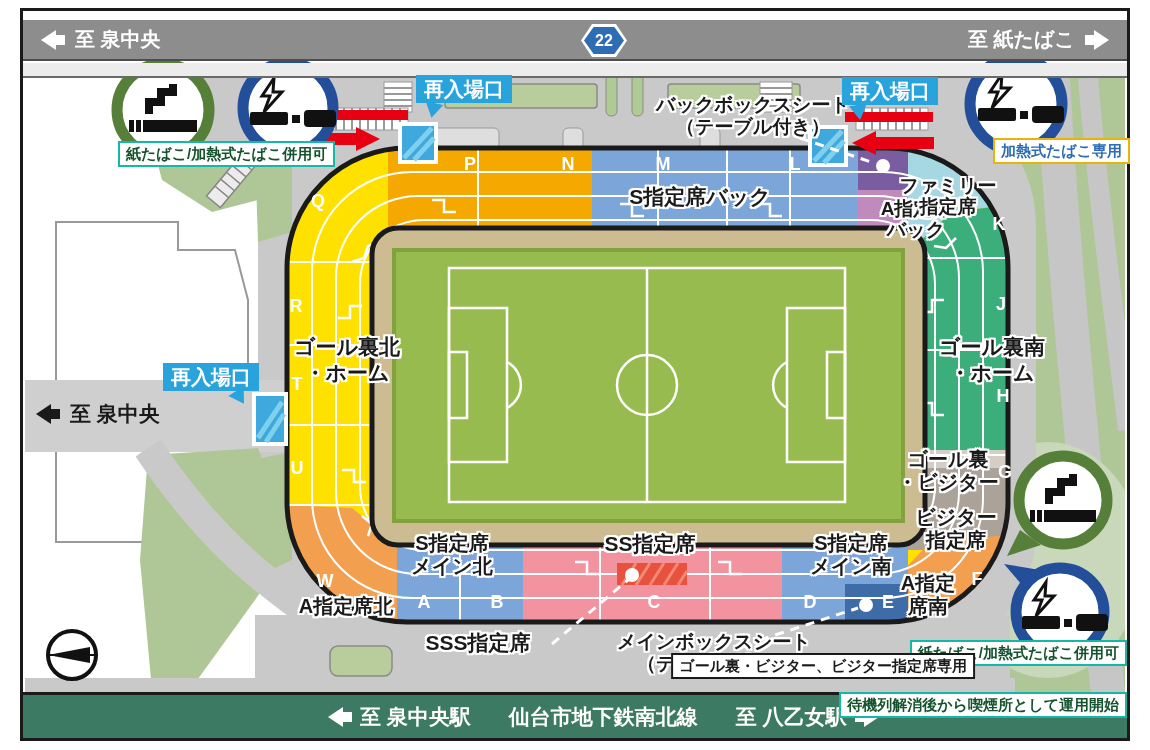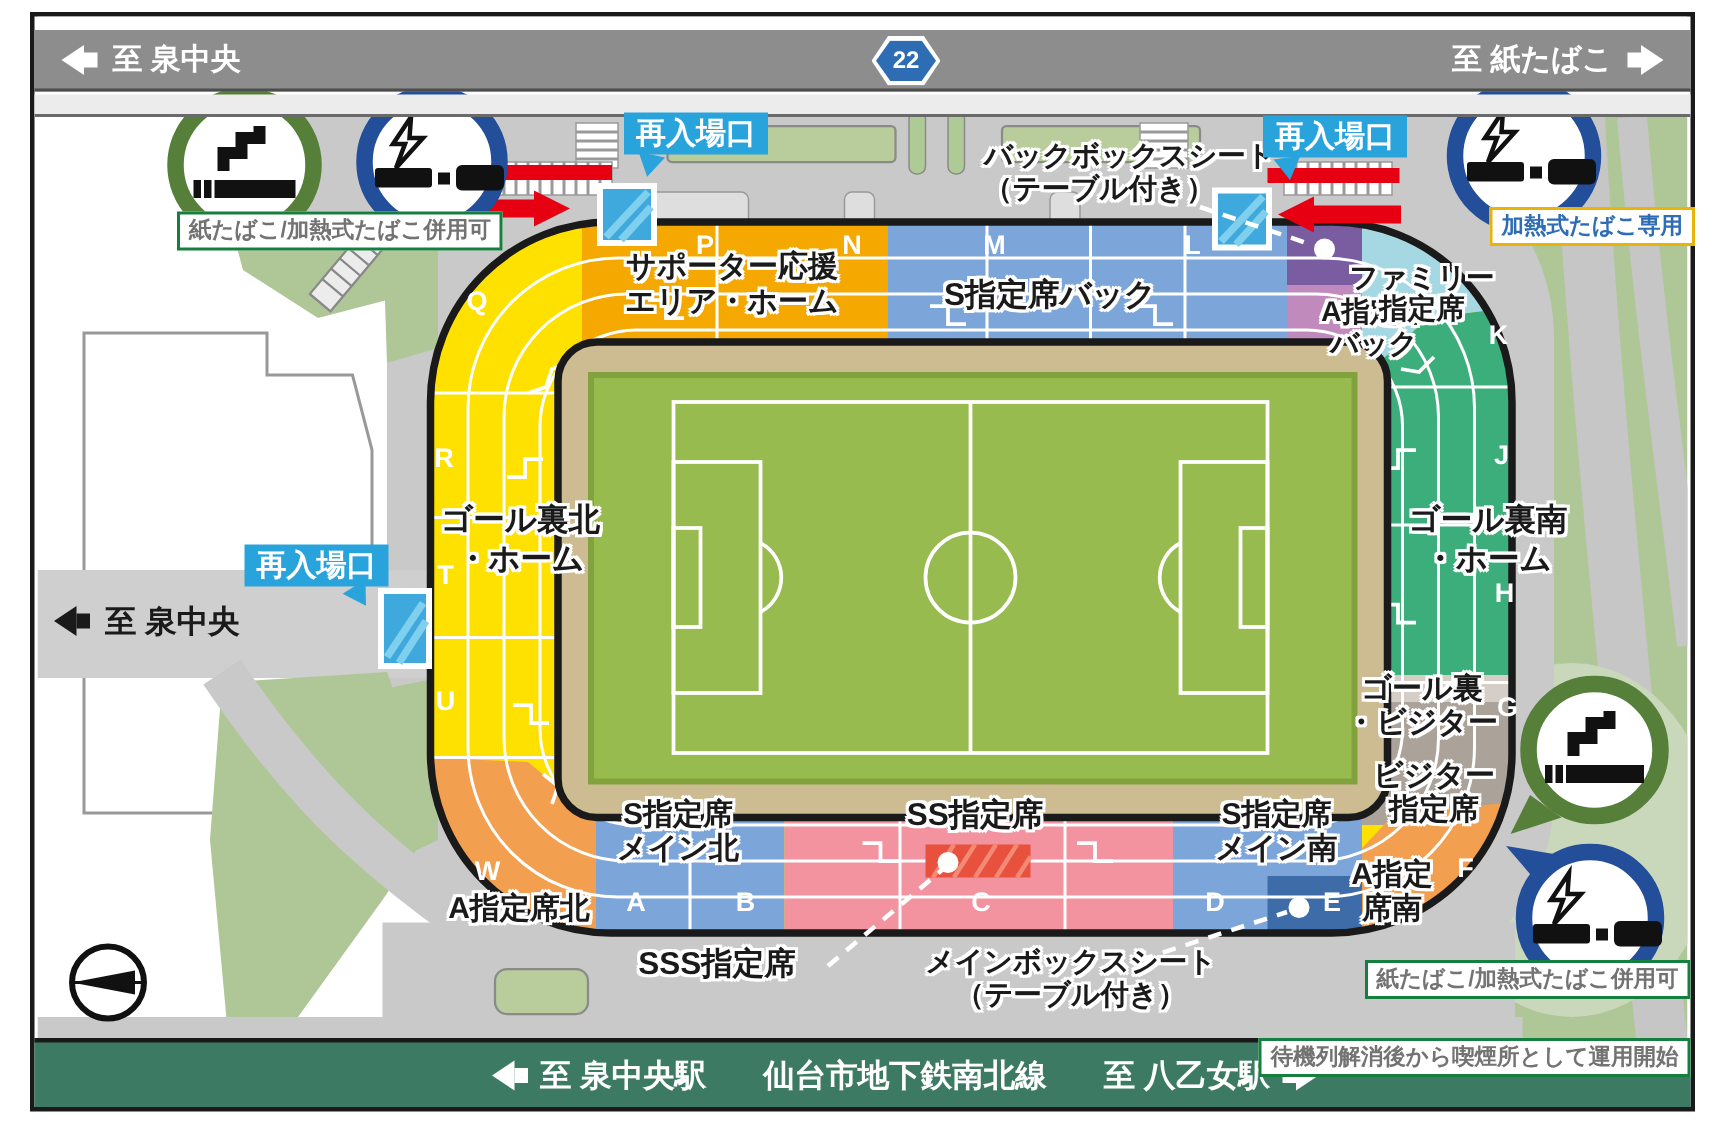--- a/index.html
+++ b/index.html
@@ -51,21 +51,21 @@
 
   
   .reentry { position:absolute; z-index:5; background:#29a3dc; color:#fff; font-weight:bold;
              font-size:20px; padding:2px 8px; line-height:24px; }
   .reentry .tailtri { position:absolute; width:0; height:0; border:9px solid transparent;
                       border-bottom:0; border-top:15px solid #29a3dc; }
 
   
   .rule { position:absolute; z-index:6; background:#fff; font-weight:bold; font-size:15px;
           padding:1px 6px; white-space:nowrap; line-height:20px; }
-  .rule.red  { color:#737373; border:2px solid #15803d; }
+  .rule.red  { color:#14532d; border:2px solid #14b8a6; }
   .rule.blue { color:#2e6db4; border:2px solid #eab308; }
   .rule.blk  { color:#1a1a1a; border:2px solid #1a1a1a; }
 
   .leftroad { left:36px; top:400px; z-index:4; display:flex; align-items:center; gap:10px;
               color:#1a1a1a; font-weight:bold; font-size:21px; }
 </style>
 </head>
 <body>
 <div class="page">
 
@@ -326,24 +326,20 @@
 </div>
 <div class="reentry" style="left:842px;top:77px">
   <span>再入場口</span>
   <span class="tailtri" style="left:8px;top:28px;transform:rotate(-8deg)"></span>
 </div>
 <div class="reentry" style="left:163px;top:363px">
   <span>再入場口</span>
   <span class="tailtri" style="left:68px;top:27px;transform:rotate(-32deg)"></span>
 </div>
 
-<div class="lbl cx" style="left:488px;top:167px">
-  <div>サポーター応援</div>
-      <div>エリア・ホーム</div>
-</div>
 <div class="lbl cx s21" style="left:700px;top:185px">
   <div>S指定席バック</div>
 </div>
 <div class="lbl cx s19" style="left:916px;top:198px">
   <div>A指定席</div>
       <div>バック</div>
 </div>
 <div class="lbl cx s19" style="left:948px;top:175px">
   <div>ファミリー</div>
       <div>指定席</div>
@@ -382,21 +378,21 @@
   <div>S指定席</div>
       <div>メイン南</div>
 </div>
 <div class="lbl cx s21" style="left:478px;top:631px">
   <div>SSS指定席</div>
 </div>
 <div class="lbl cx s19" style="left:714px;top:631px;line-height:22px">
   <div>メインボックスシート</div>
       <div>（テーブル付き）</div>
 </div>
-<div class="lbl s19" style="left:656px;top:94px;text-align:left;line-height:22px">
+<div class="lbl s19" style="left:656px;top:94px;text-align:center;line-height:22px">
   <div>バックボックスシート</div>
       <div>（テーブル付き）</div>
 </div>
 
 <span class="blk" style="left:470px;top:164px">P</span>
 <span class="blk" style="left:568px;top:164px">N</span>
 <span class="blk" style="left:663px;top:164px">M</span>
 <span class="blk" style="left:795px;top:164px">L</span>
 <span class="blk" style="left:318px;top:201px">Q</span>
 <span class="blk" style="left:296px;top:306px">R</span>
@@ -410,15 +406,16 @@
 <span class="blk" style="left:977px;top:579px">F</span>
 <span class="blk" style="left:424px;top:602px">A</span>
 <span class="blk" style="left:497px;top:602px">B</span>
 <span class="blk" style="left:654px;top:602px">C</span>
 <span class="blk" style="left:810px;top:602px">D</span>
 <span class="blk" style="left:888px;top:602px">E</span>
 
 <div class="rule red" style="left:118px;top:141px">紙たばこ/加熱式たばこ併用可</div>
 <div class="rule blue" style="left:993px;top:138px">加熱式たばこ専用</div>
 <div class="rule red" style="right:23px;top:640px">紙たばこ/加熱式たばこ併用可</div>
+<div class="rule blk" style="right:23px;top:666px">ゴール裏・ビジター、ビジター指定席専用</div>
 <div class="rule red" style="right:23px;top:692px">待機列解消後から喫煙所として運用開始</div>
 
 </div>
 
 </body></html>

